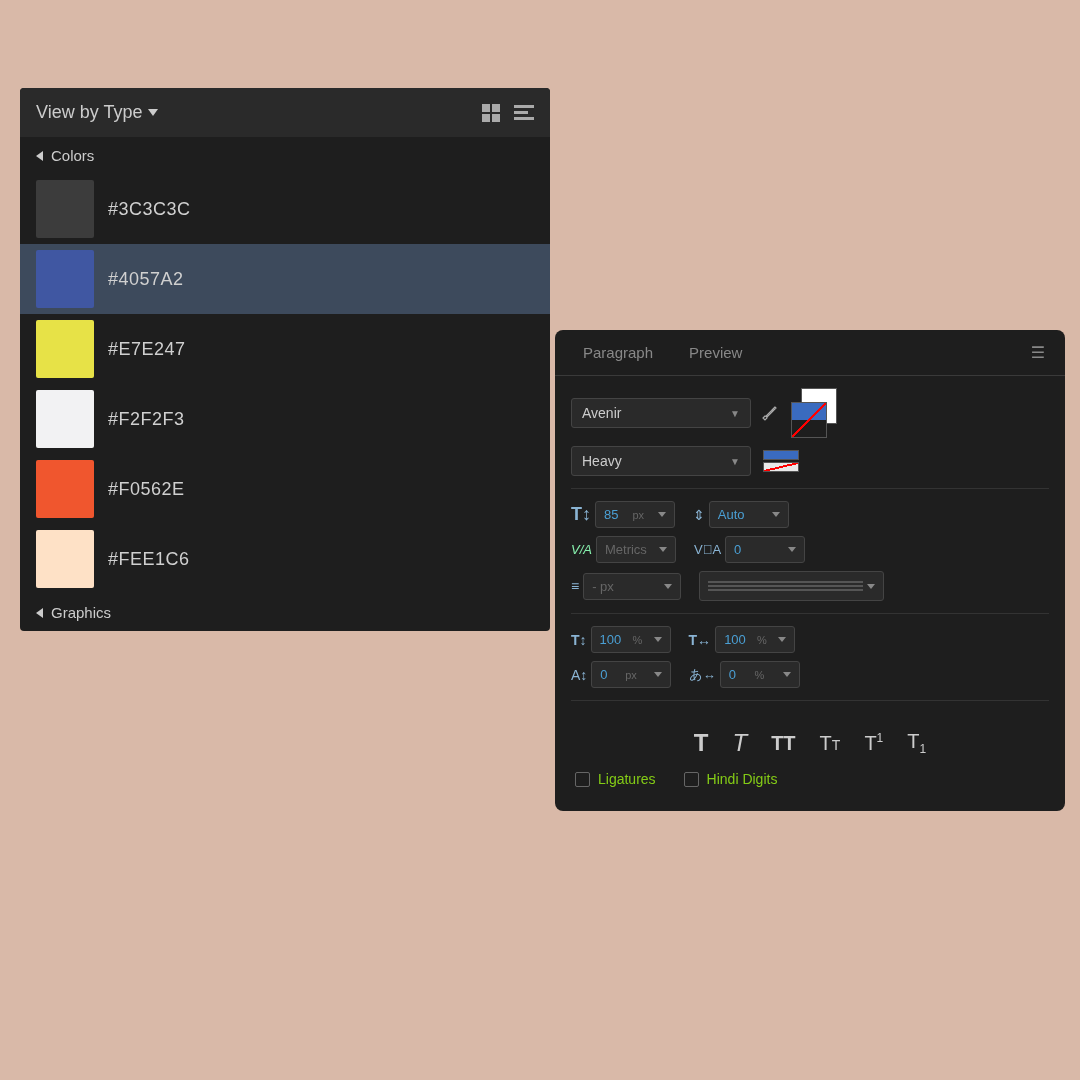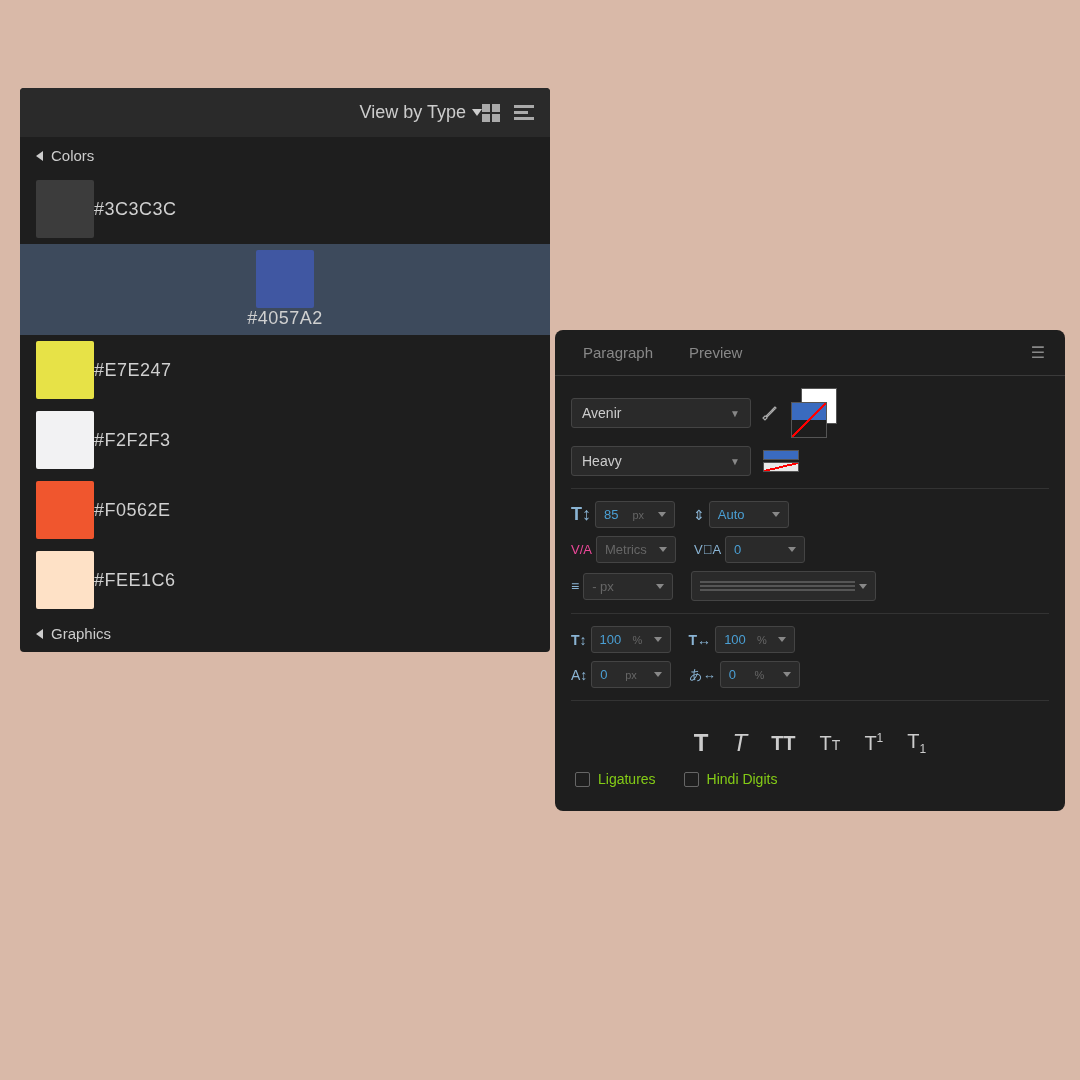--- a/index.html
+++ b/index.html
@@ -20,21 +20,21 @@
       left: 20px;
       width: 530px;
       background: #1e1e1e;
       border-radius: 4px;
       overflow: hidden;
     }
 
     .panel-header {
       display: flex;
       align-items: center;
-      justify-content: flex-end;
+      justify-content: space-between;
       padding: 14px 16px;
       background: #2a2a2a;
     }
 
     .view-by-type {
       display: flex;
       align-items: center;
       gap: 6px;
       color: #cccccc;
       font-size: 18px;
@@ -96,25 +96,26 @@
       width: 0;
       height: 0;
       border-top: 5px solid transparent;
       border-bottom: 5px solid transparent;
       border-right: 7px solid #cccccc;
     }
 
     .color-item {
       display: flex;
       align-items: center;
+      gap: 14px;
       padding: 6px 16px;
       cursor: pointer;
     }
 
-    .color-item.selected { background: #3d4a5c; flex-direction: column; }
+    .color-item.selected { background: #3d4a5c; }
 
     .color-swatch {
       width: 58px;
       height: 58px;
       border-radius: 2px;
       flex-shrink: 0;
     }
 
     .color-hex {
       color: #d0d0d0;
@@ -499,39 +500,39 @@
         <span style="color:#8ab4d4;font-size:14px;">⇕</span>
         <div class="input-field">
           <span style="color:#4a9fd4;font-size:13px;">Auto</span>
           <div class="dropdown-arrow"></div>
         </div>
       </div>
     </div>
 
     <div class="row">
       <div style="display:flex;align-items:center;gap:4px;">
-        <span style="color:#ec4899;font-size:13px;">V/A</span>
+        <span style="color:#86efac;font-size:13px;font-style:italic;">V/A</span>
         <div class="input-field">
           <span style="color:#666;font-size:13px;">Metrics</span>
           <div class="dropdown-arrow"></div>
         </div>
       </div>
       <div style="display:flex;align-items:center;gap:4px;margin-left:10px;">
         <span style="color:#8ab4d4;font-size:13px;">V⃗A</span>
         <div class="input-field">
           <span style="color:#4a9fd4;font-size:13px;">0</span>
           <div class="dropdown-arrow"></div>
         </div>
       </div>
     </div>
 
     <div class="row">
       <div style="display:flex;align-items:center;gap:4px;">
         <span style="color:#8ab4d4;font-size:14px;">≡</span>
-        <div class="input-field" style="width:90px;">
+        <div class="input-field" style="width:98px;">
           <span style="color:#666;font-size:13px;">- px</span>
           <div class="dropdown-arrow"></div>
         </div>
       </div>
       <div style="margin-left:10px;">
         <div class="line-select">
           <div class="line-bars">
             <div class="line-bar"></div>
             <div class="line-bar"></div>
             <div class="line-bar"></div>

